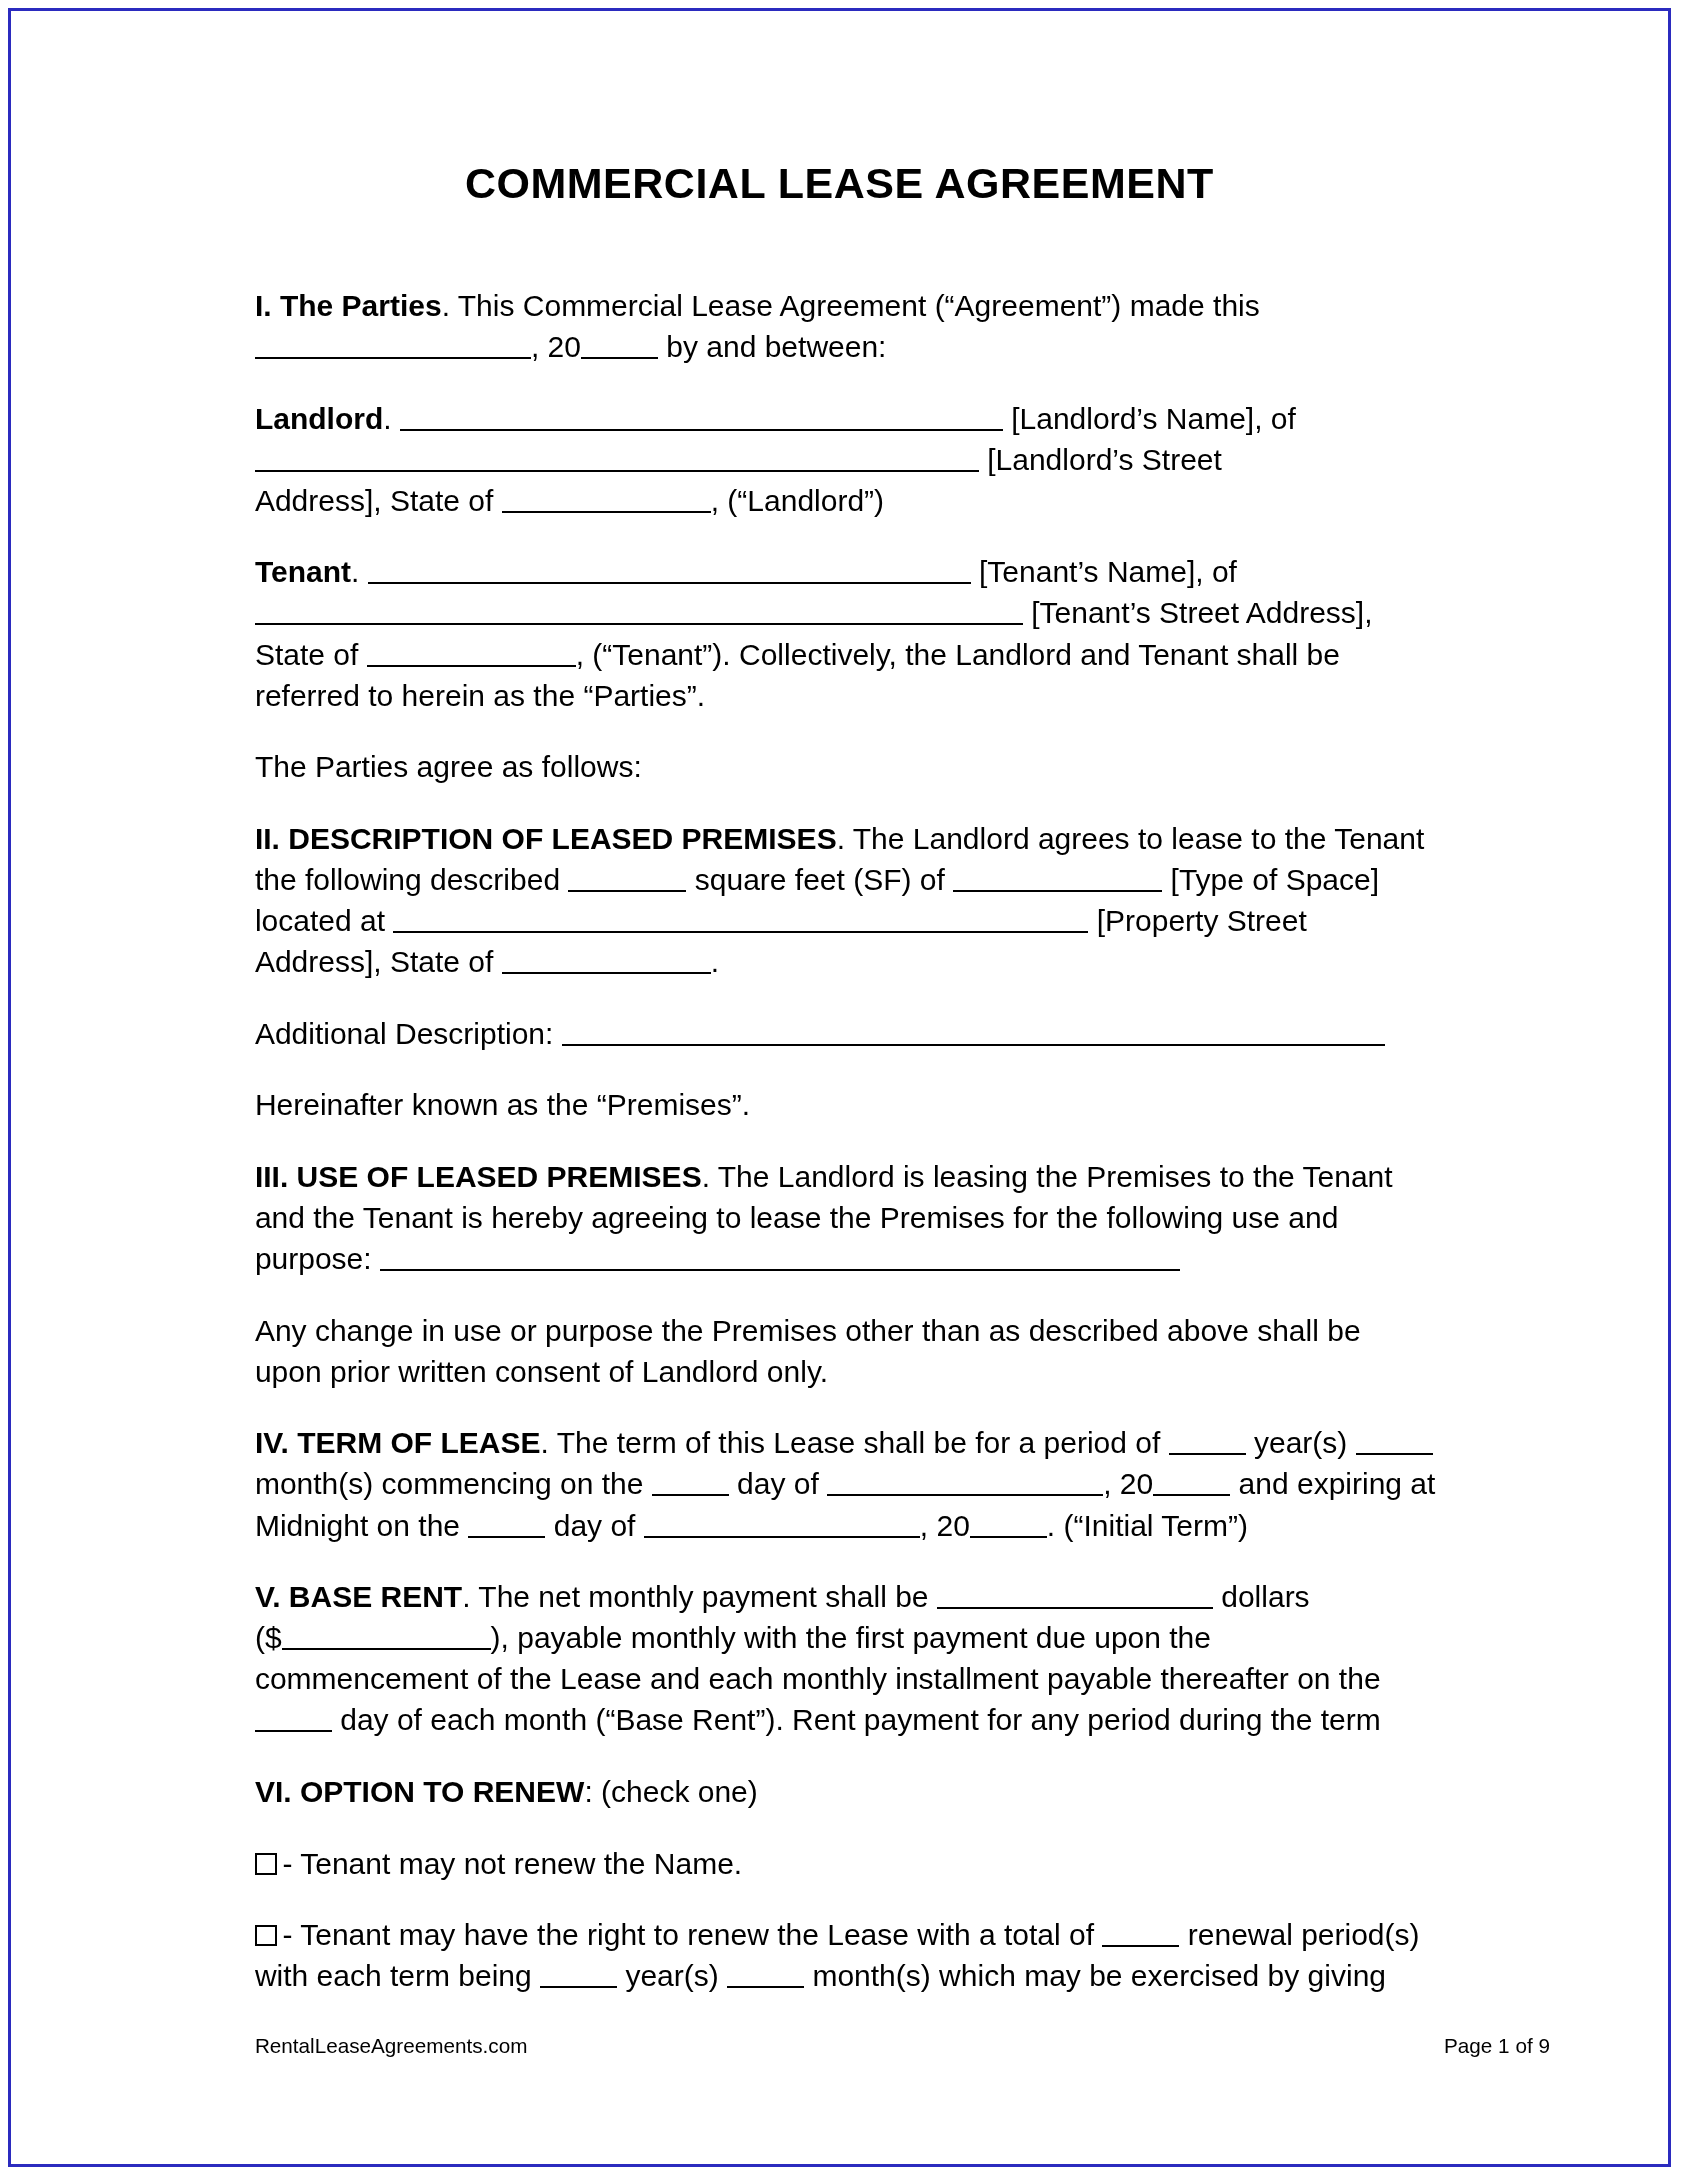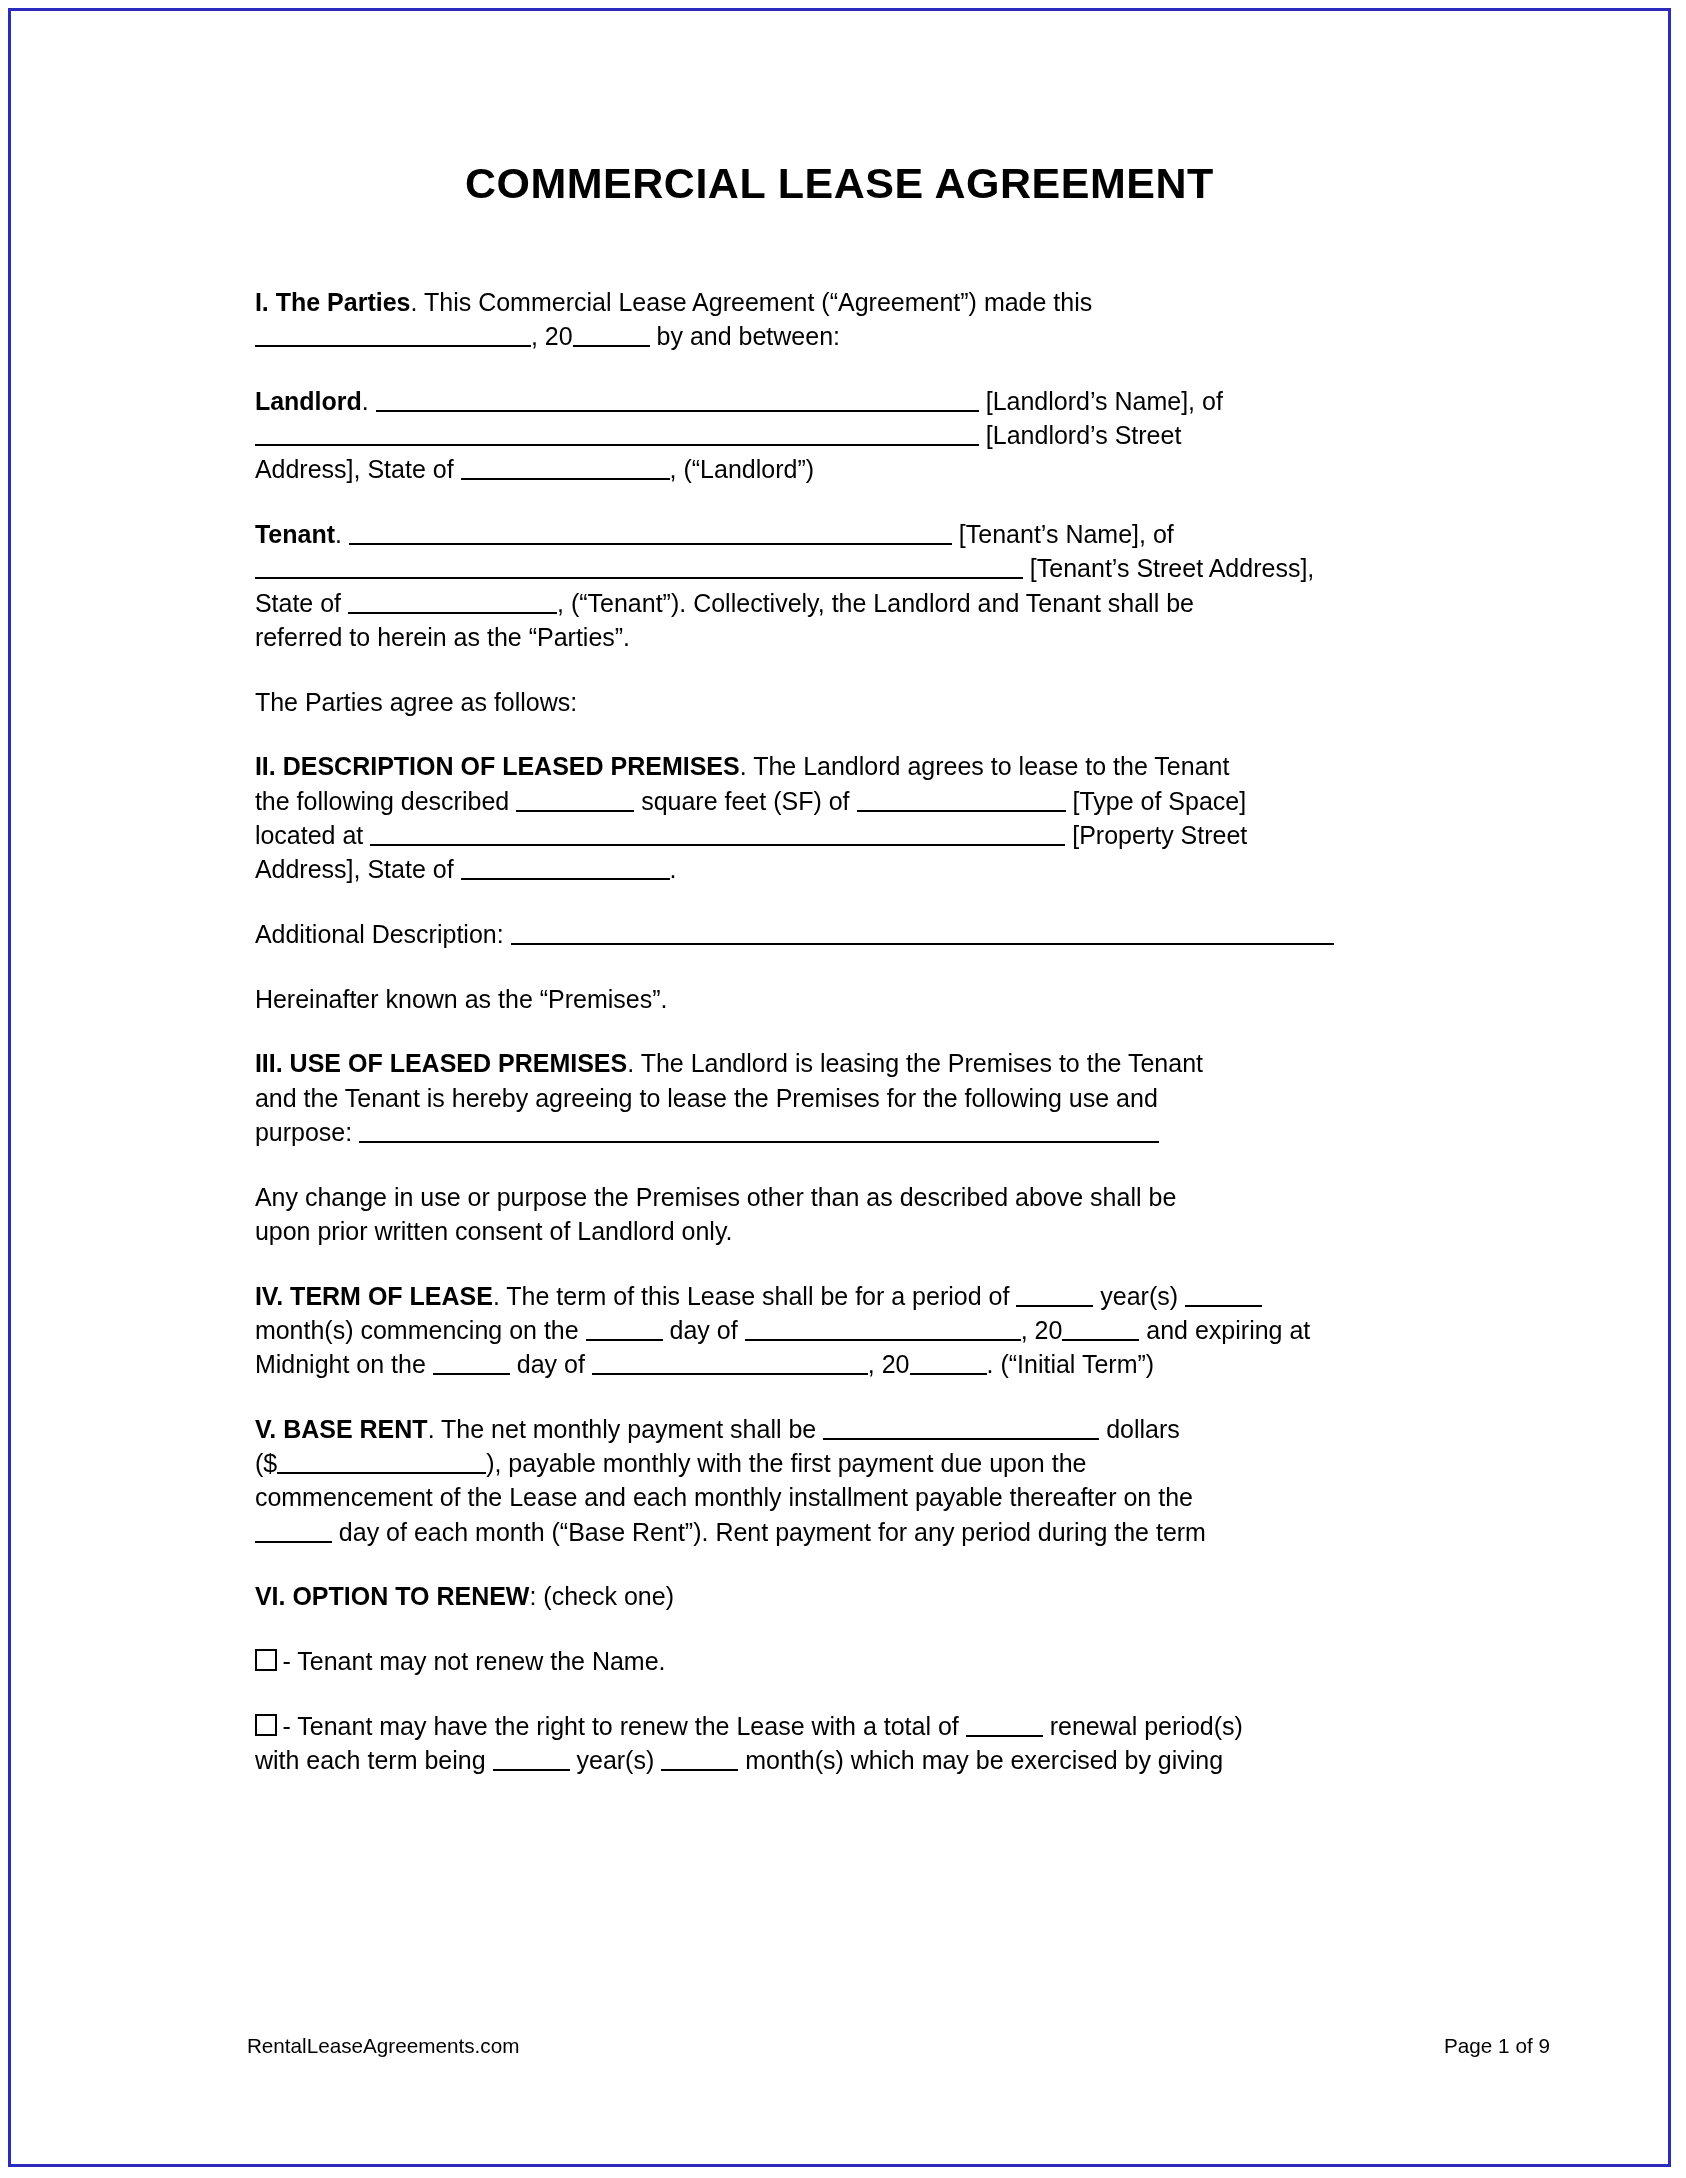--- a/index.html
+++ b/index.html
@@ -36,21 +36,21 @@
   .doc-title {
     text-align: center;
     font-size: 43px;
     font-weight: bold;
     letter-spacing: 0.5px;
     margin: 148px 0 0 0;
     padding: 0 59px;
   }
   .body-area {
     margin: 77px 89px 0 244px;
-    font-size: 25px;
+    font-size: 30px;
     line-height: 1.37;
   }
   .para {
     margin: 0 0 30.5px 0;
     text-align: left;
   }
   b, .bold {
     font-weight: bold;
   }
   .fill {
@@ -73,21 +73,21 @@
   .checkbox {
     display: inline-block;
     width: 17.7px;
     height: 17.7px;
     border: 2px solid #000;
     margin-right: 5.9px;
     vertical-align: -1px;
   }
   .footer {
     position: absolute;
-    left: 236px;
+    left: 244px;
     right: 118px;
     bottom: 106px;
     font-size: 20.7px;
     display: flex;
     justify-content: space-between;
     align-items: baseline;
   }
   .footer .page-num {
     font-size: 20.7px;
   }

